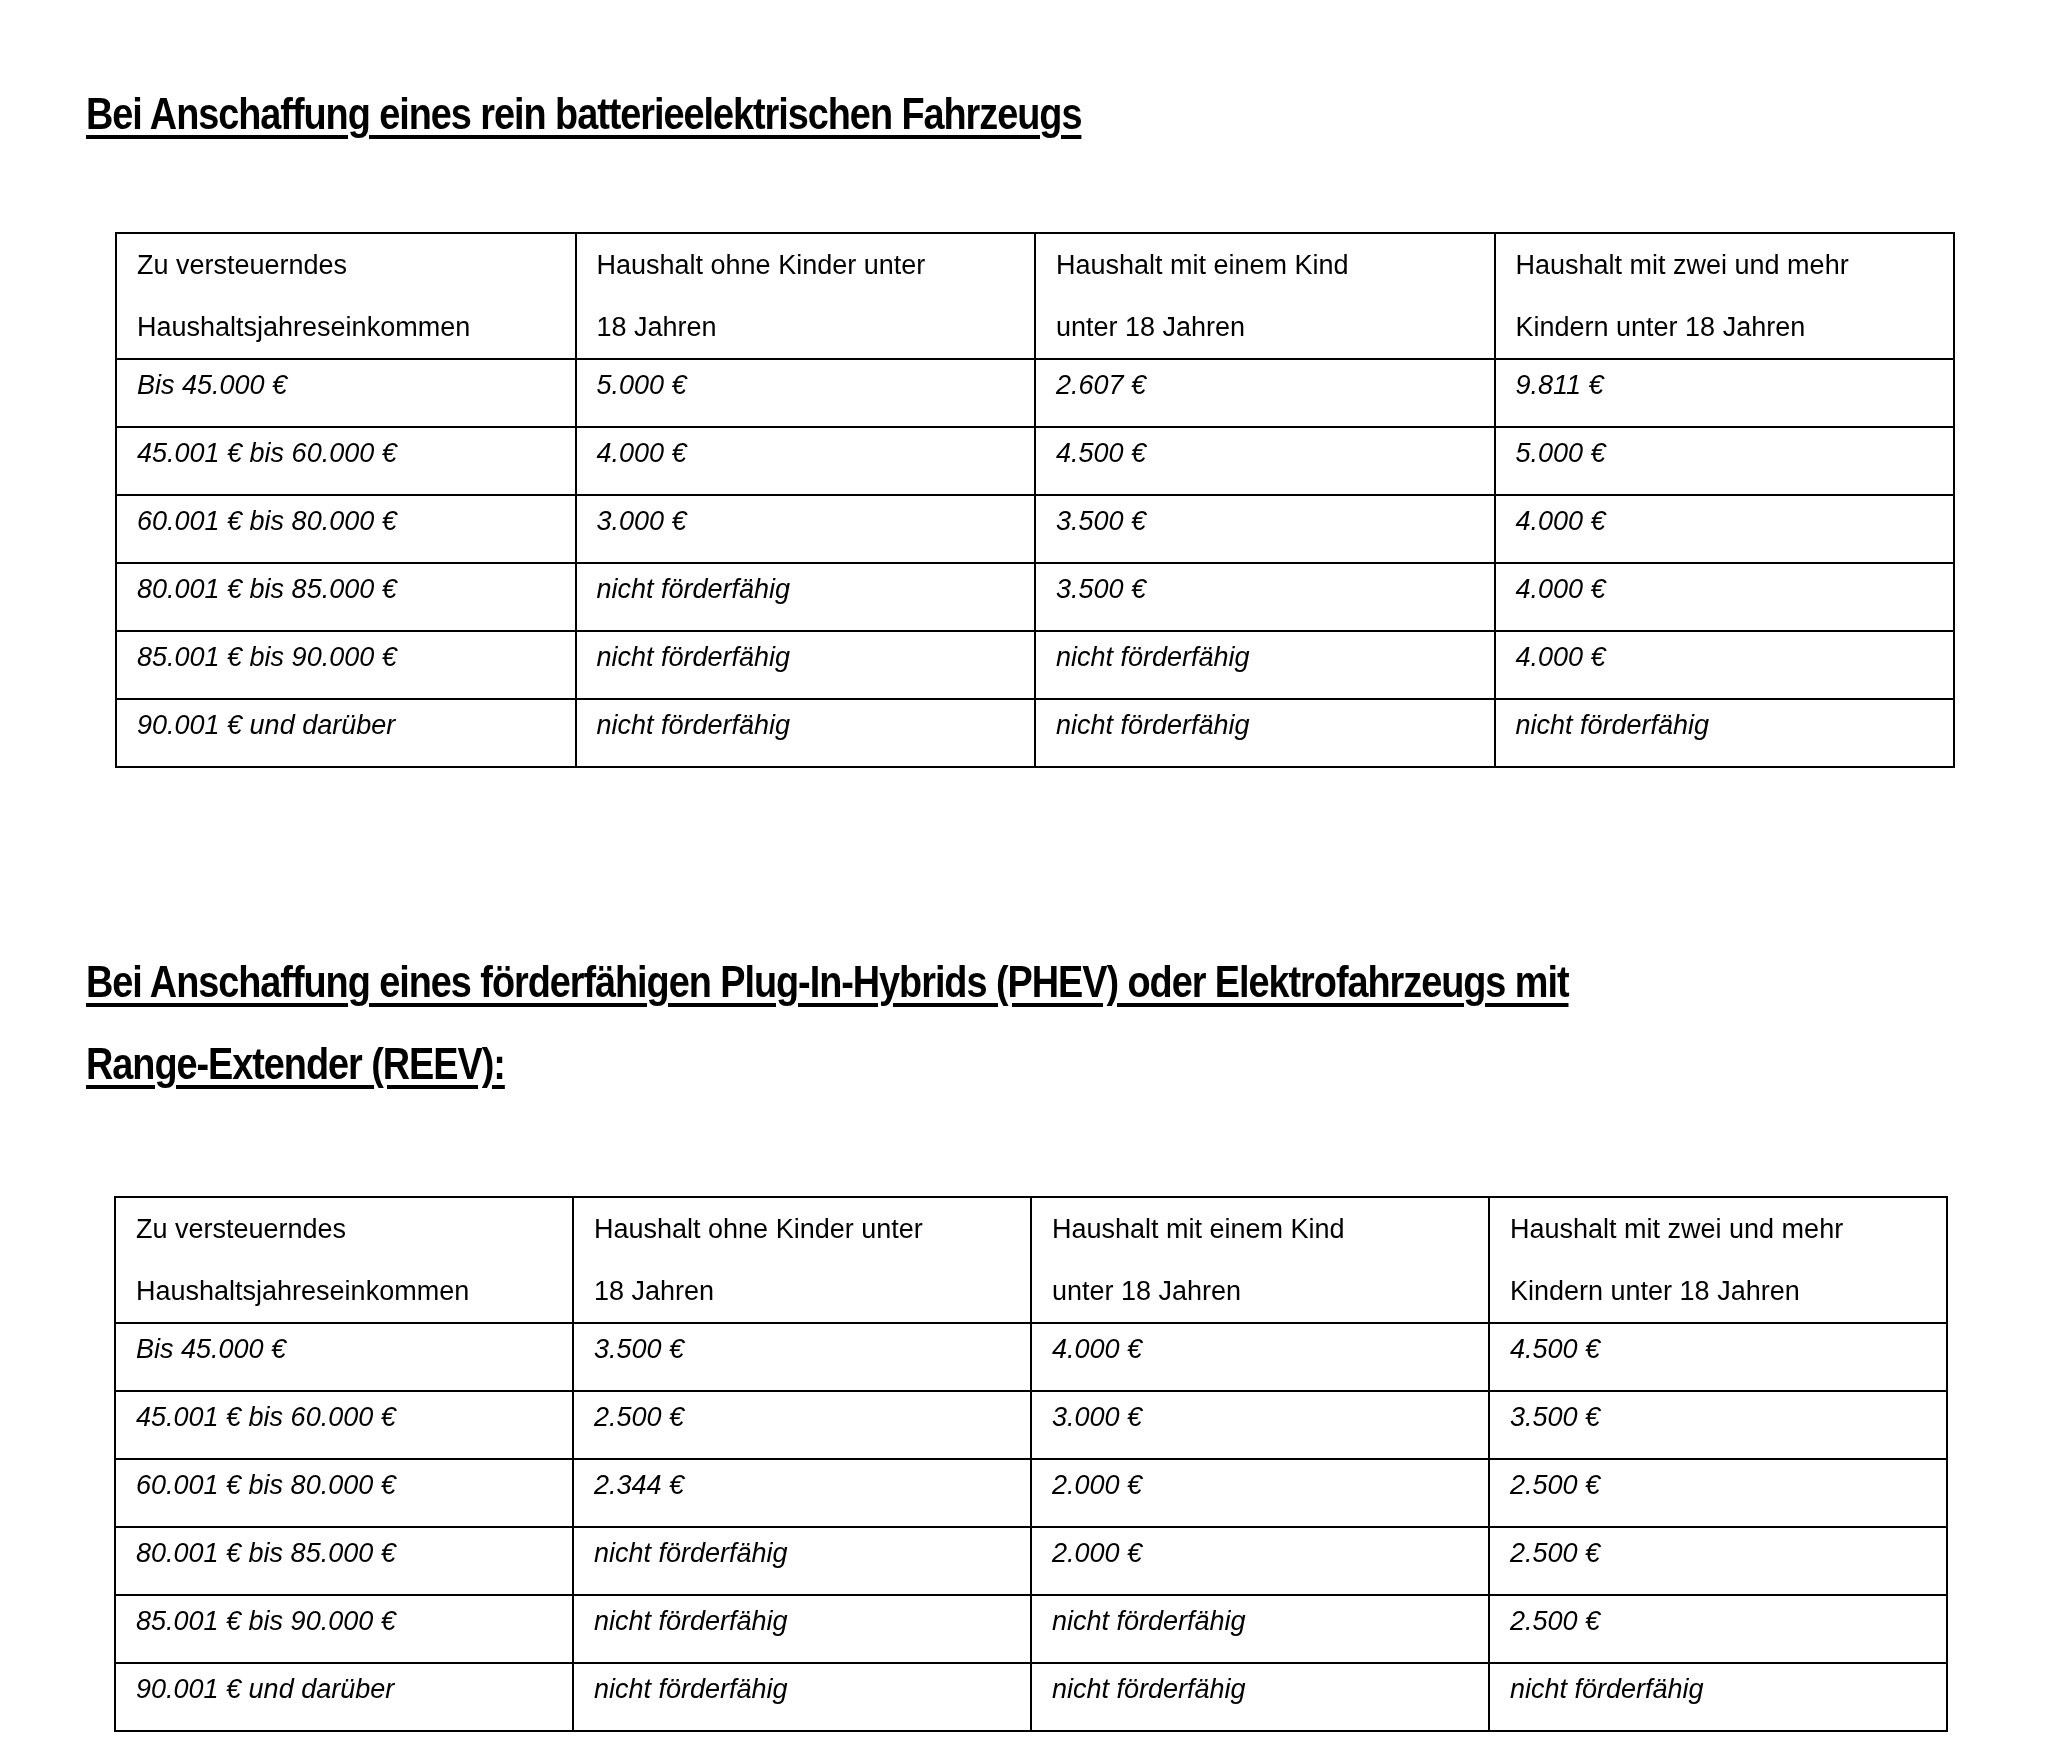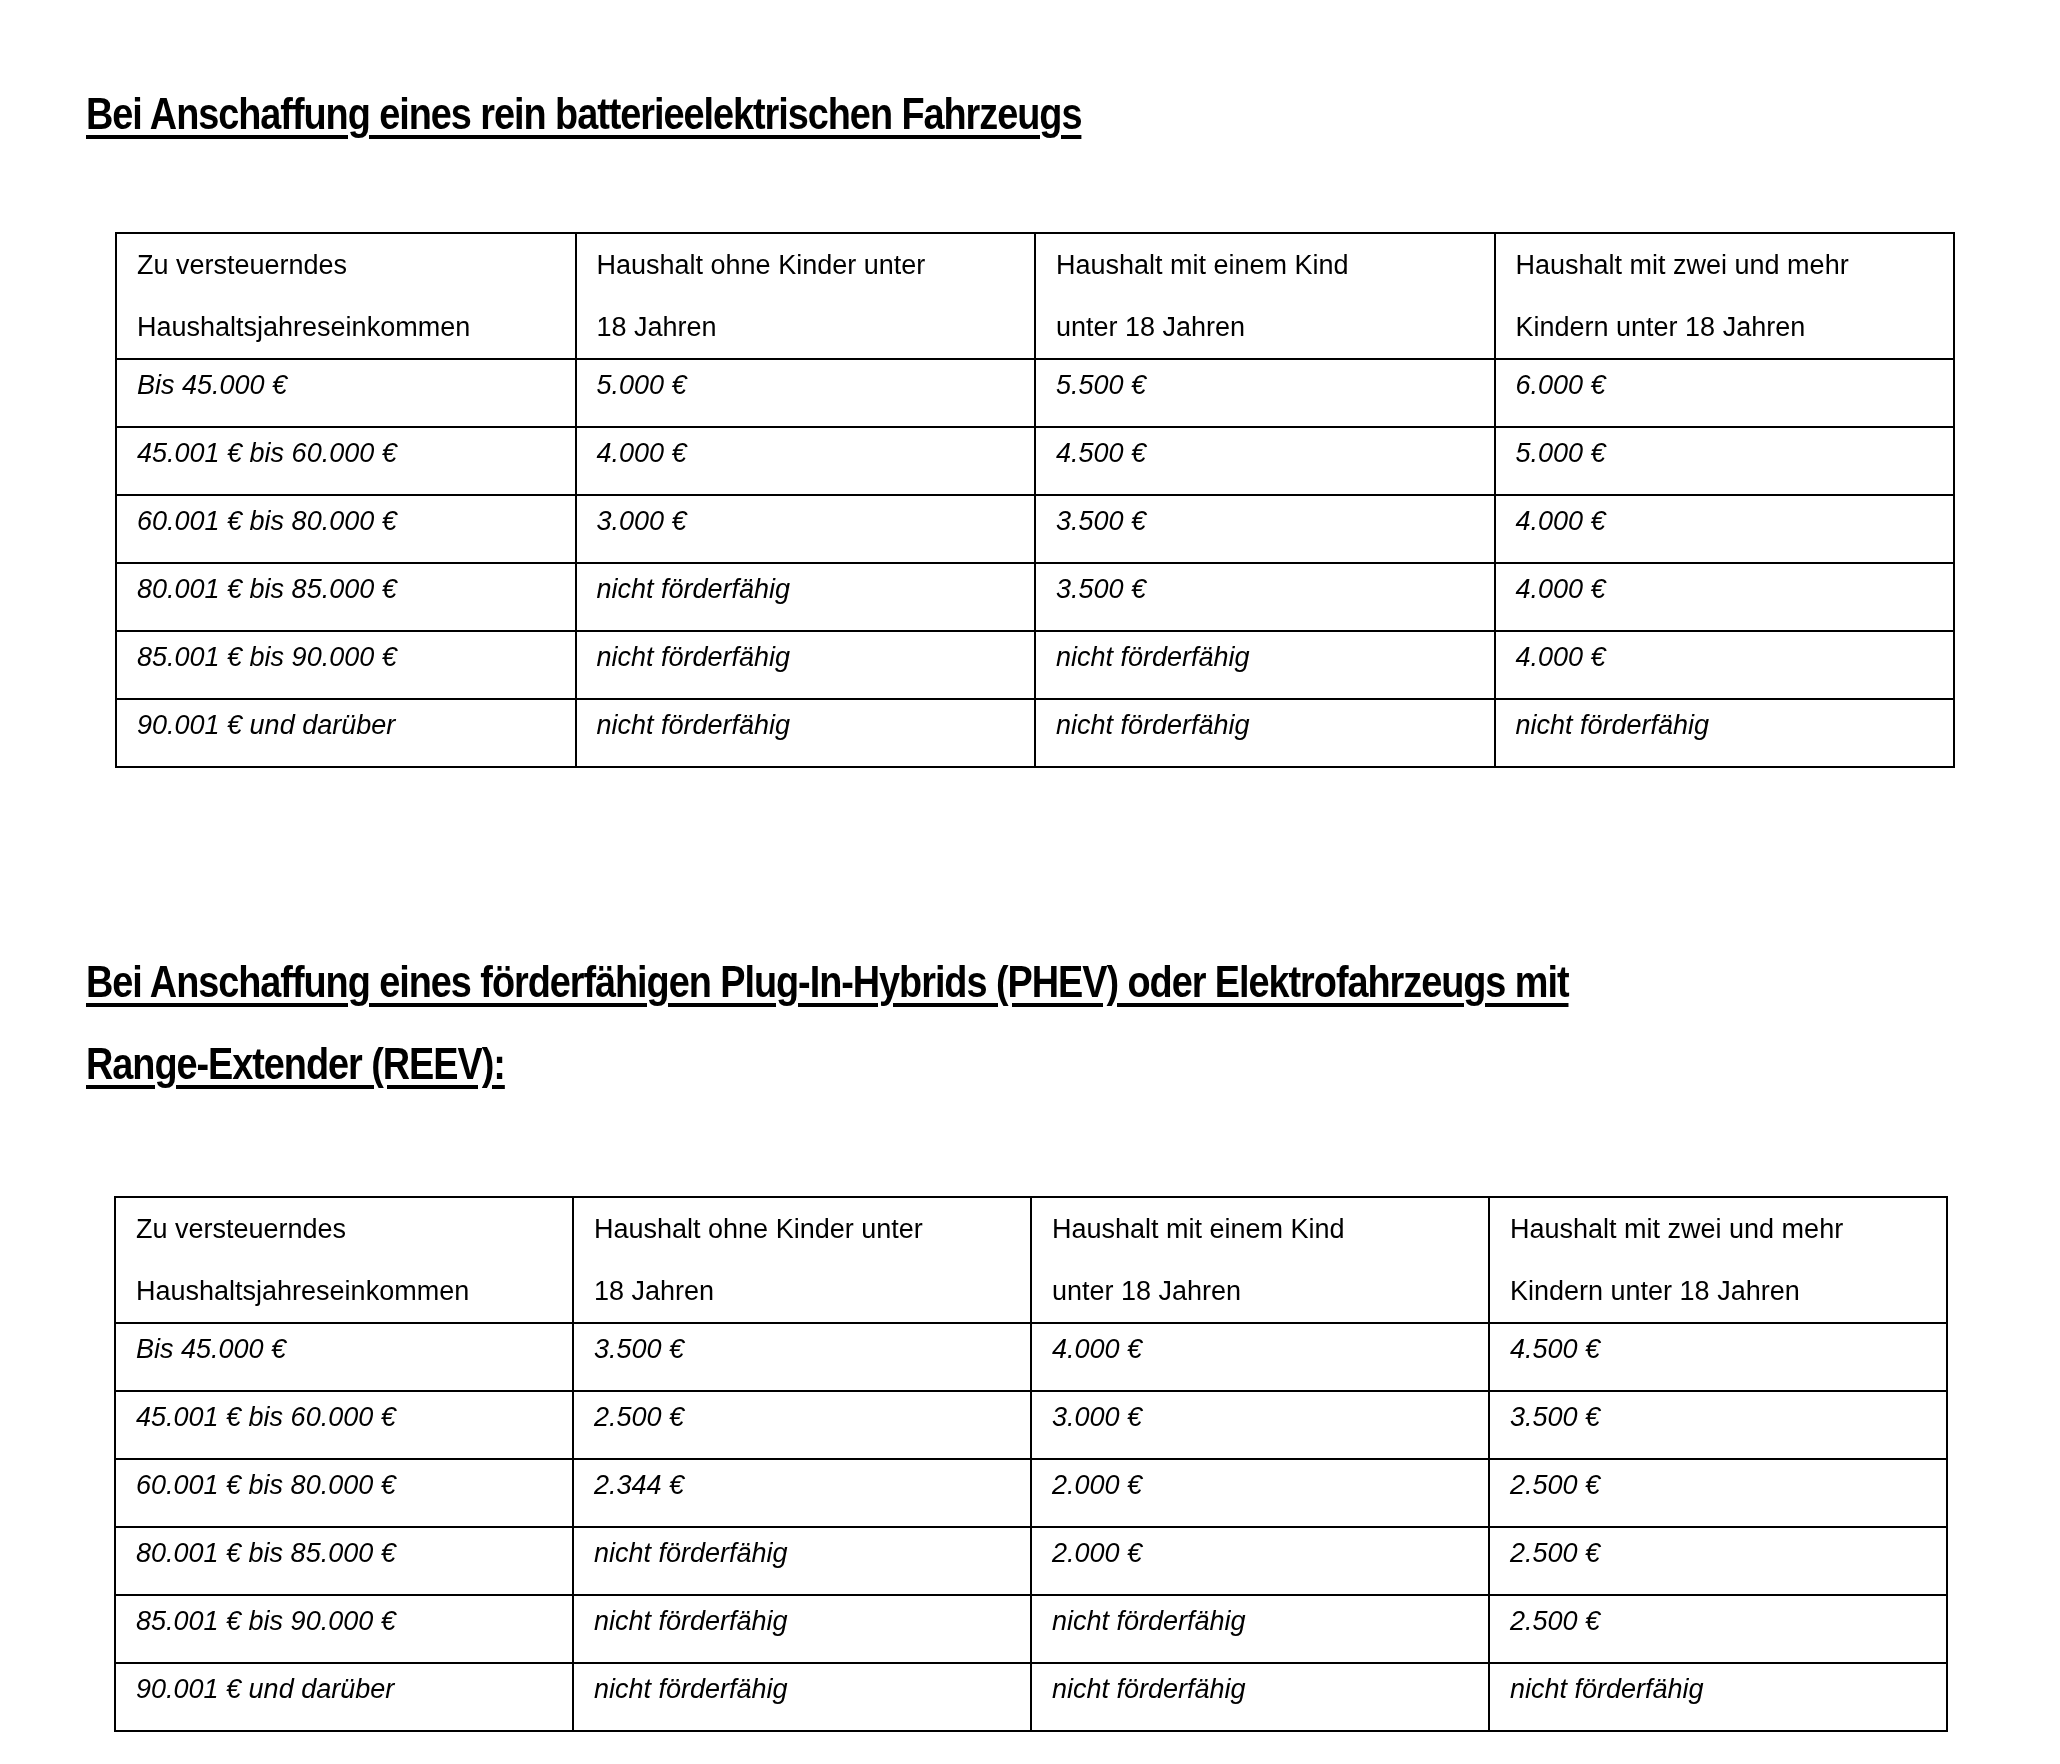--- a/index.html
+++ b/index.html
@@ -66,22 +66,22 @@
           <span class="cellline">unter 18 Jahren</span>
         </td>
     <td>
           <span class="cellline">Haushalt mit zwei und mehr</span>
           <span class="cellline">Kindern unter 18 Jahren</span>
         </td>
   </tr>
   <tr class="body">
     <td>Bis 45.000 €</td>
     <td>5.000 €</td>
-    <td>5.500 €</td>
-    <td>6.000 €</td>
+    <td>2.607 €</td>
+    <td>9.811 €</td>
   </tr>
   <tr class="body">
     <td>45.001 € bis 60.000 €</td>
     <td>4.000 €</td>
     <td>4.500 €</td>
     <td>5.000 €</td>
   </tr>
   <tr class="body">
     <td>60.001 € bis 80.000 €</td>
     <td>3.000 €</td>

